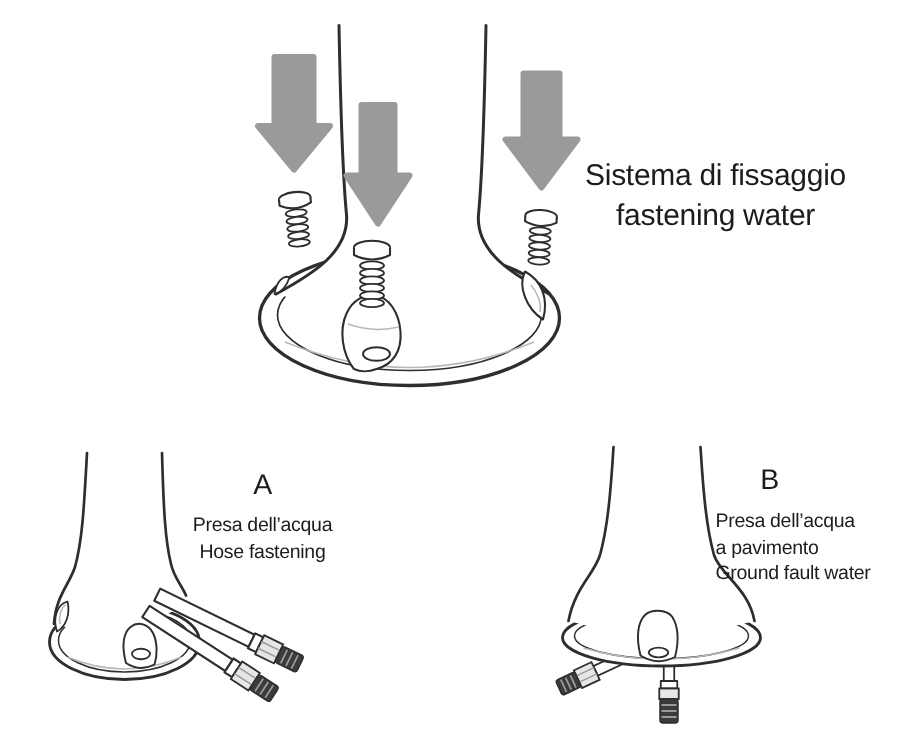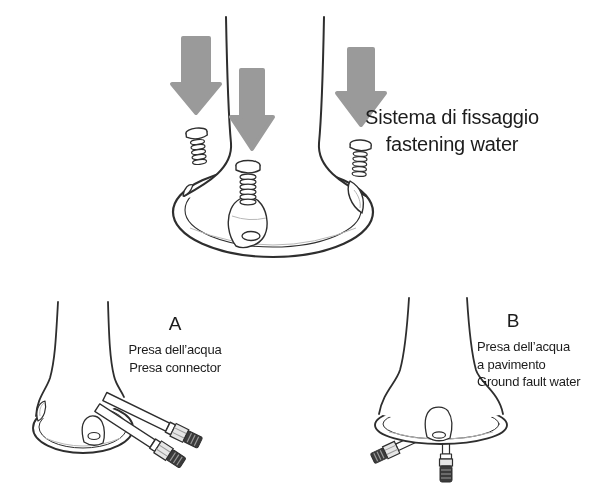--- a/index.html
+++ b/index.html
@@ -15,21 +15,21 @@
   .ws { stroke:var(--line); fill:#fff; stroke-width:1.4; stroke-linejoin:round; }
   .wf { fill:#fff; stroke:none; }
   .faint { stroke:var(--faint-line); fill:none; stroke-width:1; }
   .arrow { fill:var(--arrow); stroke:var(--arrow); stroke-width:4; stroke-linejoin:round; }
   .nut  { fill:var(--fitting-light); stroke:var(--line); stroke-width:1.2; }
   .dark { fill:var(--fitting-dark); stroke:var(--line); stroke-width:1; }
   .ridge { stroke:var(--ridge); stroke-width:1.2; fill:none; }
   .facet { stroke:#9a9a9a; stroke-width:1; fill:none; }
 
   .txt { position:absolute; color:var(--text,#1c1c1c); letter-spacing:-0.2px; }
-  #title-block { left:339px; top:104px; width:226px; text-align:center;
+  #title-block { left:364px; top:104px; width:226px; text-align:center;
     font-size:20px; line-height:27px; }
   #label-a { left:104px; top:312px; width:142px; text-align:center; }
   #label-b { left:477px; top:309px; width:140px; text-align:left; }
   .big-letter { font-size:19px; line-height:24px; margin-bottom:5px; }
   #label-b .big-letter { width:72px; text-align:center; }
   .caption { font-size:13px; line-height:17.5px; }
 </style>
 </head>
 <body>
 
@@ -168,21 +168,21 @@
   </svg>
 
   <div class="txt" id="title-block">
     <div>Sistema di fissaggio</div>
     <div>fastening water</div>
   </div>
 
   <div class="txt" id="label-a">
     <div class="big-letter">A</div>
     <div class="caption">Presa dell’acqua</div>
-    <div class="caption">Presa connector</div>
+    <div class="caption">Hose fastening</div>
   </div>
 
   <div class="txt" id="label-b">
     <div class="big-letter">B</div>
     <div class="caption">Presa dell’acqua</div>
     <div class="caption">a pavimento</div>
     <div class="caption">Ground fault water</div>
   </div>
 
 </div>

